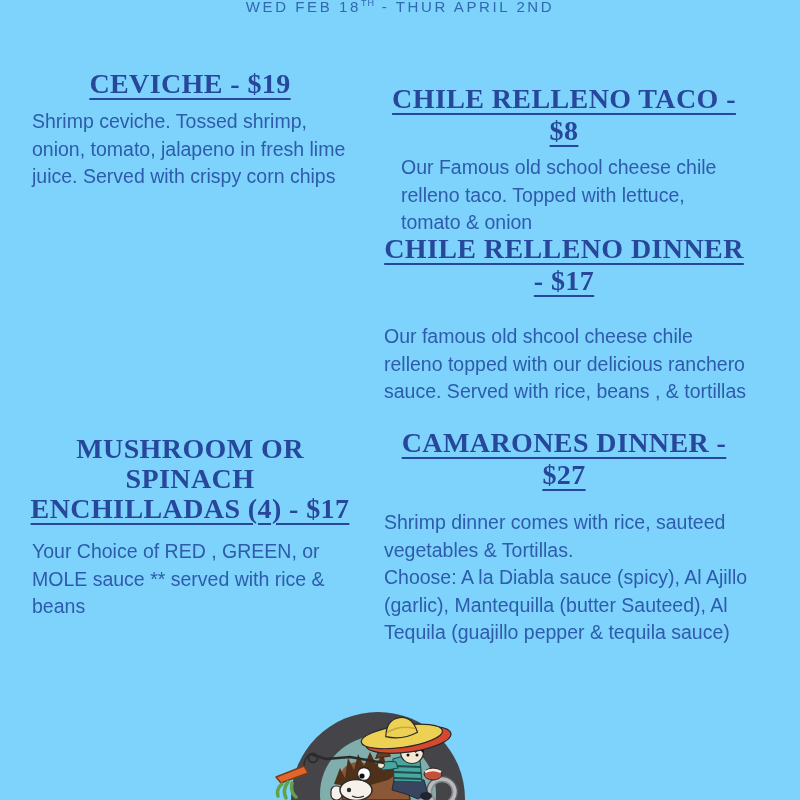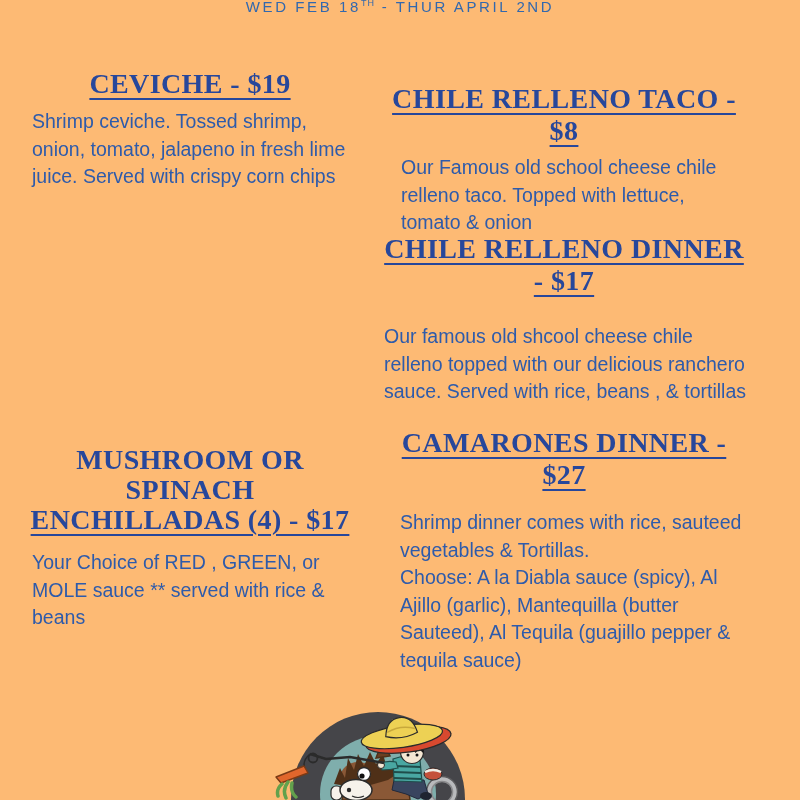--- a/index.html
+++ b/index.html
@@ -1,20 +1,20 @@
 <!DOCTYPE html>
 <html><head>
 <meta charset="utf-8">
 <style>
   html, body { margin: 0; padding: 0; }
   .page {
     position: relative;
     width: 800px;
     height: 800px;
-    background: #fdba74;
+    background: #7dd3fc;
     overflow: hidden;
     font-family: "Liberation Sans", sans-serif;
   }
 
   
   .date-line {
     position: absolute;
     top: -7px;
     left: 0;
     right: 0;
@@ -58,22 +58,22 @@
     line-height: 27.5px;
     white-space: pre-line;
   }
   .col-left  .desc { padding-left: 7px; }
   .col-right .desc { padding-left: 4px; }
 
   #item-l1 { top: 68px; }   #item-l1 .desc { margin-top: 8px; }
   #item-r1 { top: 83px; }   #item-r1 .desc { margin-top: 7px; padding-left: 21px; }
   #item-l2 { top: 230px; }  #item-l2 .desc { margin-top: 12px; }
   #item-r2 { top: 233px; }  #item-r2 .desc { margin-top: 26px; }
-  #item-l3 { top: 445px; }  #item-l3 .desc { margin-top: 14px; }
-  #item-r3 { top: 427px; }  #item-r3 .desc { margin-top: 18px; margin-left: 16px; }
+  #item-l3 { top: 434px; }  #item-l3 .desc { margin-top: 14px; }
+  #item-r3 { top: 427px; }  #item-r3 .desc { margin-top: 18px; }
 
   
   .logo {
     position: absolute;
     left: 274px;
     top: 710px;
     width: 192px;
     height: 90px;
   }
 </style>

